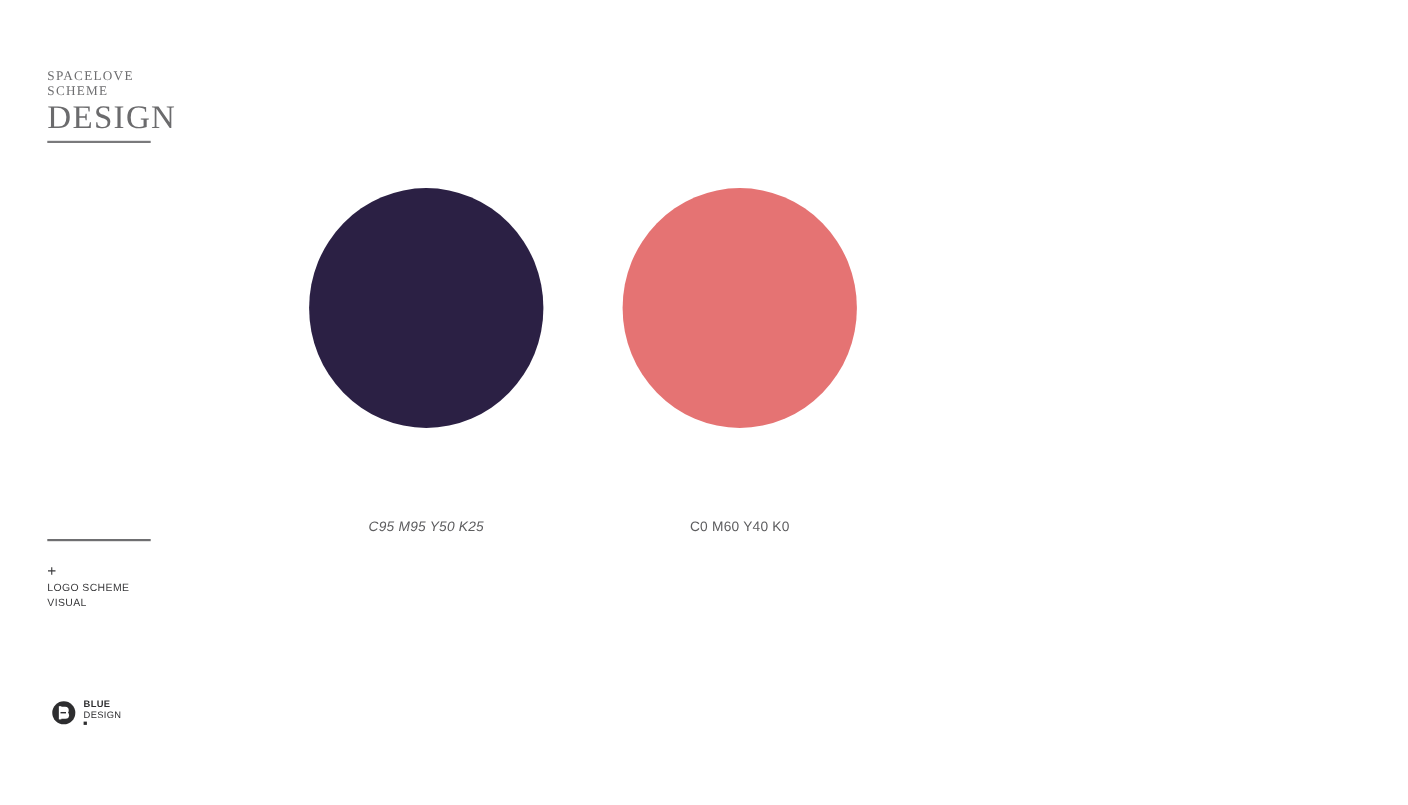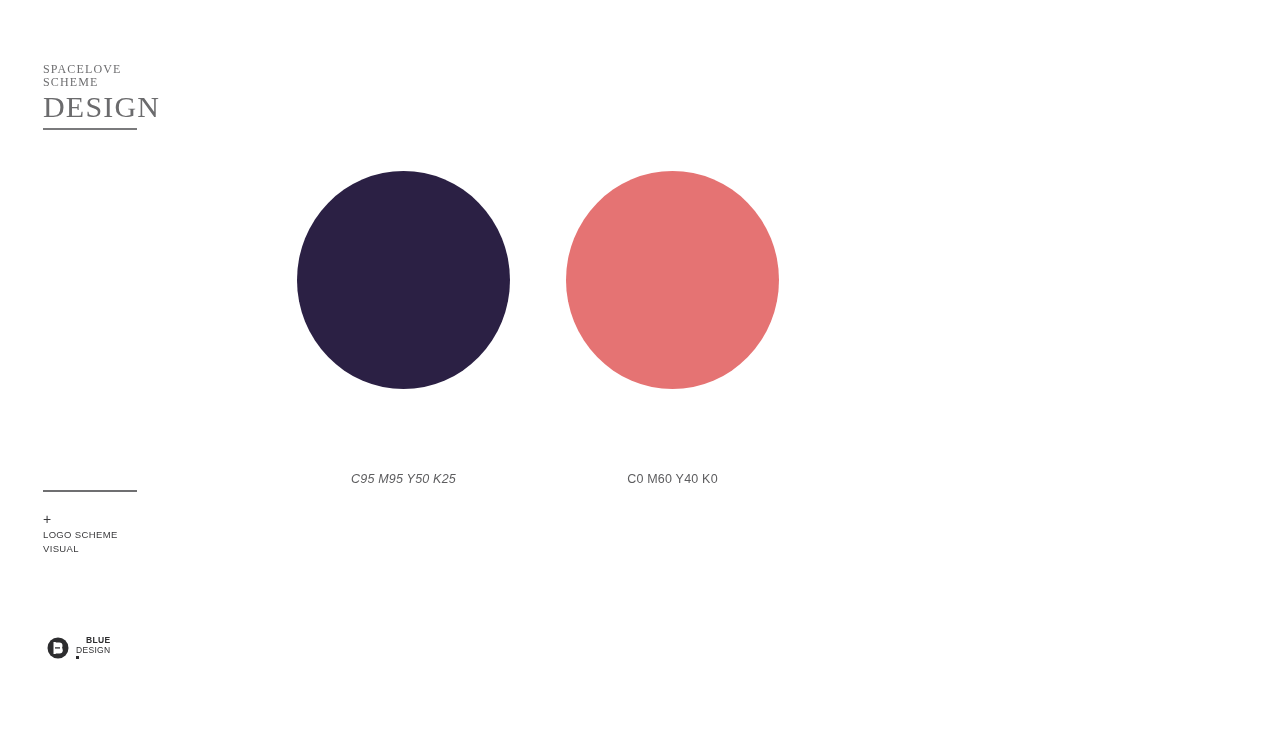--- a/index.html
+++ b/index.html
@@ -76,21 +76,21 @@
     position: absolute;
     top: 301px;
     left: 50%;
     transform: translateX(-50%);
     font-size: 12.5px;
     color: #5d5d5f;
     letter-spacing: 0.2px;
     white-space: nowrap;
   }
 
-  .swatch-0 { left: 297px; font-style: italic; }
+  .swatch-0 { left: 281px; font-style: italic; }
   .swatch-1 { left: 566px; text-align: right; }
   .swatch-2 { left: 856px; }
 
   
   .note-block {
     position: absolute;
     left: 43px;
     top: 490px;
     width: 200px;
   }
@@ -131,21 +131,20 @@
   .badge-mark {
     width: 22px;
     height: 22px;
     flex: 0 0 22px;
     display: block;
   }
 
   .badge-words {
     position: relative;
     padding-bottom: 4px;
-    text-align: right;
   }
 
   .badge-primary {
     font-size: 8.5px;
     font-weight: bold;
     color: #2d2d2f;
     line-height: 9.5px;
     letter-spacing: 0.3px;
   }
 

